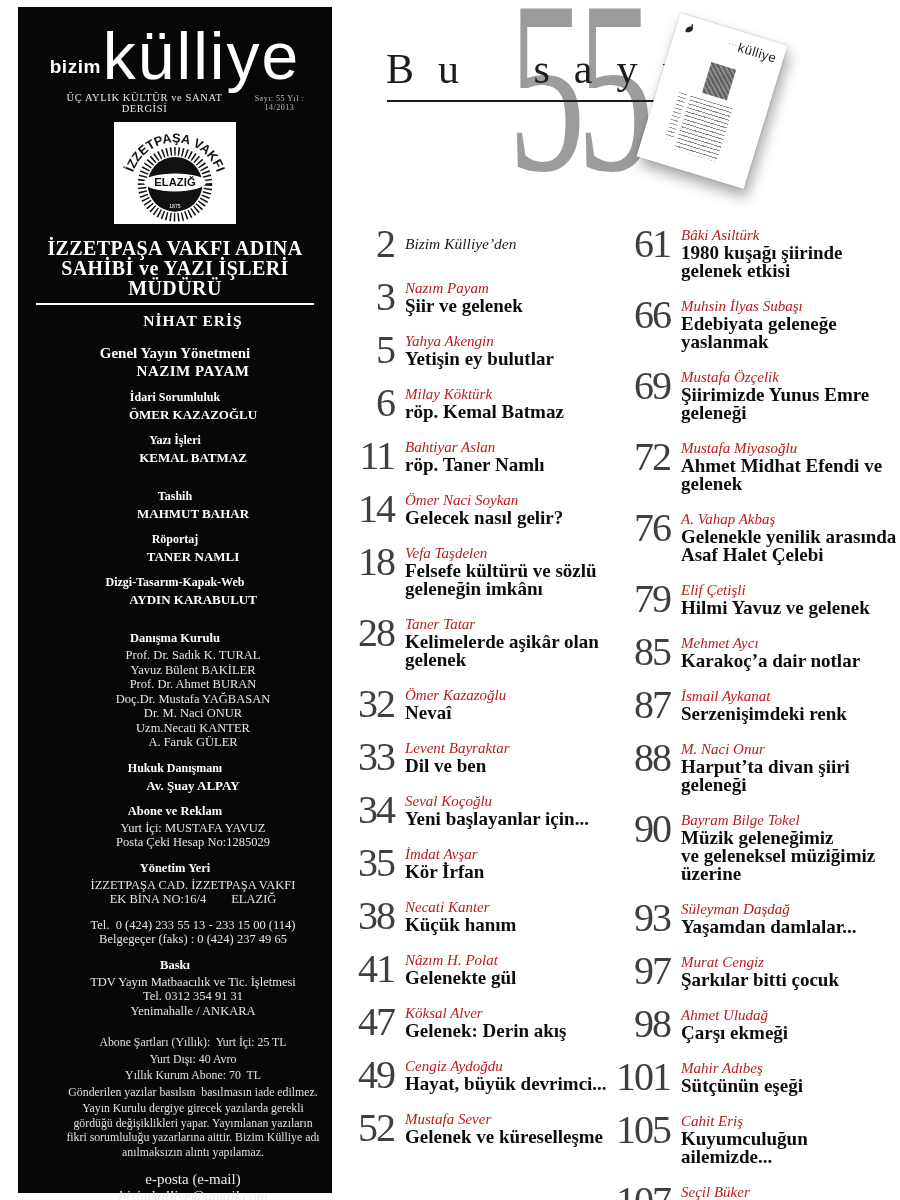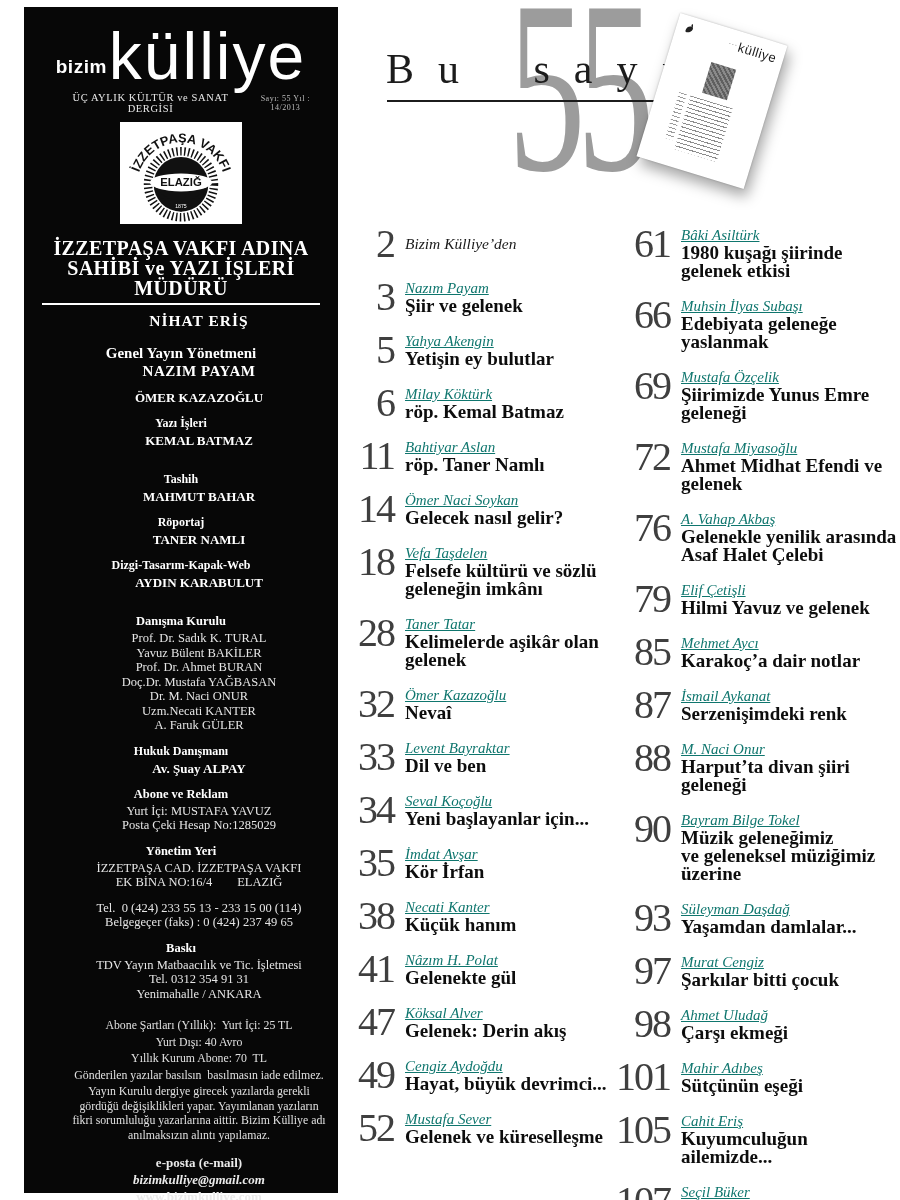--- a/index.html
+++ b/index.html
@@ -3,21 +3,21 @@
 <meta charset="utf-8">
 <style>
   html,body{margin:0;padding:0;}
   body{
     width:900px;height:1200px;position:relative;background:#ffffff;
     font-family:"Liberation Serif", serif;overflow:hidden;
   }
 
   
   .sidebar{
-    position:absolute;left:24px;top:7px;width:314px;height:1186px;
+    position:absolute;left:18px;top:7px;width:314px;height:1186px;
     background:#070707;color:#ffffff;text-align:center;
   }
   .brand{display:flex;justify-content:center;align-items:flex-end;padding-top:16px;line-height:1;}
   .brand-prefix{
     font-family:"Liberation Sans", sans-serif;font-weight:bold;font-size:19px;
     margin-bottom:13px;margin-right:2px;letter-spacing:.5px;
   }
   .brand-name{
     font-family:"Liberation Sans", sans-serif;font-weight:400;font-size:66px;
     letter-spacing:2px;
@@ -52,21 +52,21 @@
   .editor .ms-line{font-size:15px;letter-spacing:.5px;}
 
   .ms-section.gap{margin-top:24px;}
 
   .ms-section.list .ms-line{font-weight:normal;font-size:12.5px;line-height:14.5px;color:#e6e6e6;}
   .ms-section.list .ms-heading{font-size:12.5px;line-height:15px;}
 
   .ms-section.terms{margin-top:16px;}
   .terms .ms-line{font-weight:normal;font-size:11.8px;line-height:14.5px;color:#e0e0e0;padding:1px 2px;}
 
-  .ms-section.contact .ms-line{font-weight:bold;font-size:13px;line-height:17px;color:#eaeaea;}
+  .ms-section.contact .ms-line{font-weight:normal;font-size:15px;line-height:17px;color:#eaeaea;}
   .ms-line.italic-line{font-style:italic;color:#cfcfcf;}
 
   
   .main{position:absolute;left:330px;top:0;width:570px;height:1200px;}
 
   .big-issue{
     position:absolute;left:178px;top:-35px;z-index:0;
     font-size:250px;line-height:1;color:#9c9c9c;
     transform:scale(.62,.98);transform-origin:top left;letter-spacing:-14px;
   }
@@ -108,21 +108,21 @@
   .toc-col{position:absolute;top:226px;width:288px;}
   .toc-col.left{left:6px;}
   .toc-col.right{left:282px;}
   .toc-entry{display:flex;margin-bottom:17px;min-height:35px;}
   .pg{
     flex:none;width:58px;text-align:right;padding-right:11px;
     font-size:40px;line-height:36px;color:#3f3f3f;letter-spacing:-2px;
   }
   .entry-text{padding-top:1px;text-align:left;}
   .author{
-    font-style:italic;text-decoration:underline;font-size:15px;line-height:17px;color:#0f766e;
+    font-style:italic;font-size:15px;line-height:17px;color:#b91c1c;
   }
   .title{font-weight:bold;font-size:19px;line-height:18px;color:#0d0d0d;}
   .title-italic{font-style:italic;font-size:15.5px;line-height:18px;color:#1a1a1a;padding-top:8px;}
 </style>
 </head>
 <body>
 
 <div class="sidebar">
   <div class="brand">
     <span class="brand-prefix">bizim</span>
@@ -158,20 +158,23 @@
         </div>
         <div class="ms-line">NİHAT ERİŞ</div>
       </div>
       <div class="ms-section editor">
         <div class="ms-heading">
           <div class="ms-heading-line">Genel Yayın Yönetmeni</div>
         </div>
         <div class="ms-line">NAZIM PAYAM</div>
       </div>
       <div class="ms-section">
+        <div class="ms-heading">
+          <div class="ms-heading-line">İdari Sorumluluk</div>
+        </div>
         <div class="ms-line">ÖMER KAZAZOĞLU</div>
       </div>
       <div class="ms-section">
         <div class="ms-heading">
           <div class="ms-heading-line">Yazı İşleri</div>
         </div>
         <div class="ms-line">KEMAL BATMAZ</div>
       </div>
       <div class="ms-section gap">
         <div class="ms-heading">

